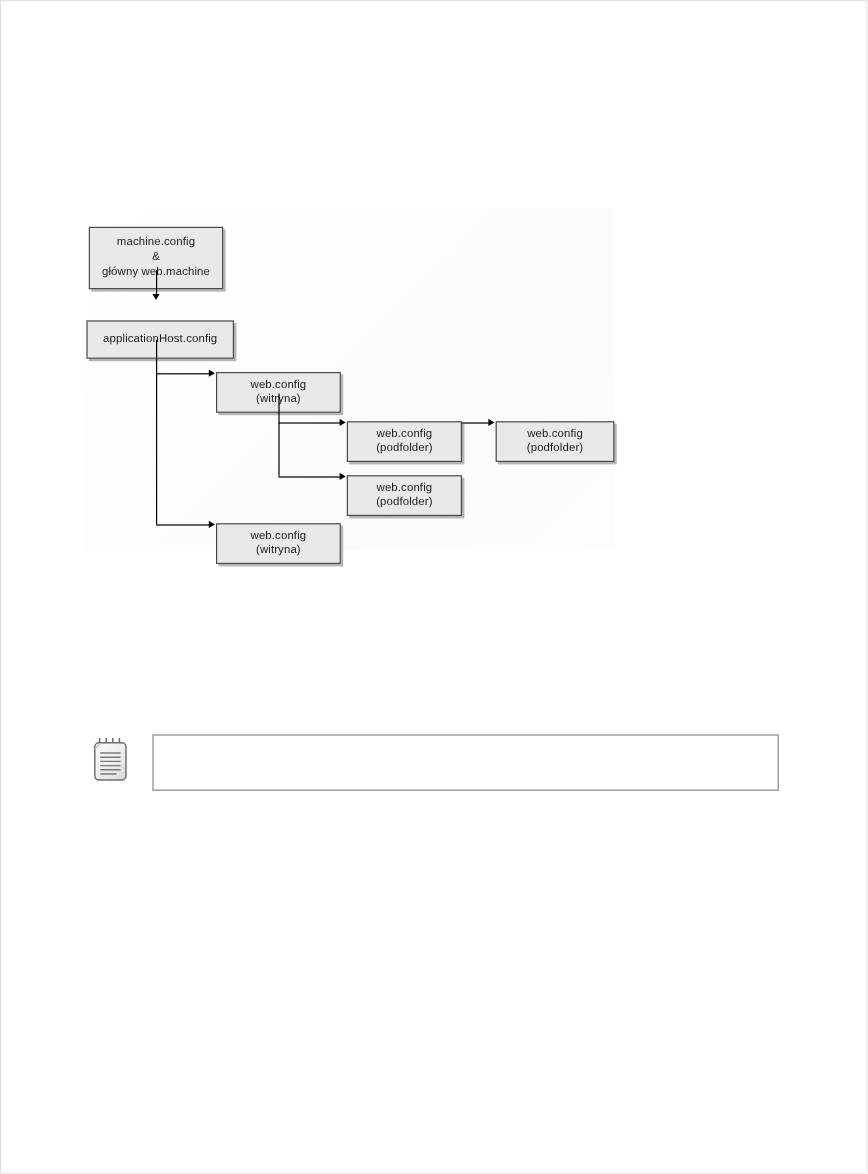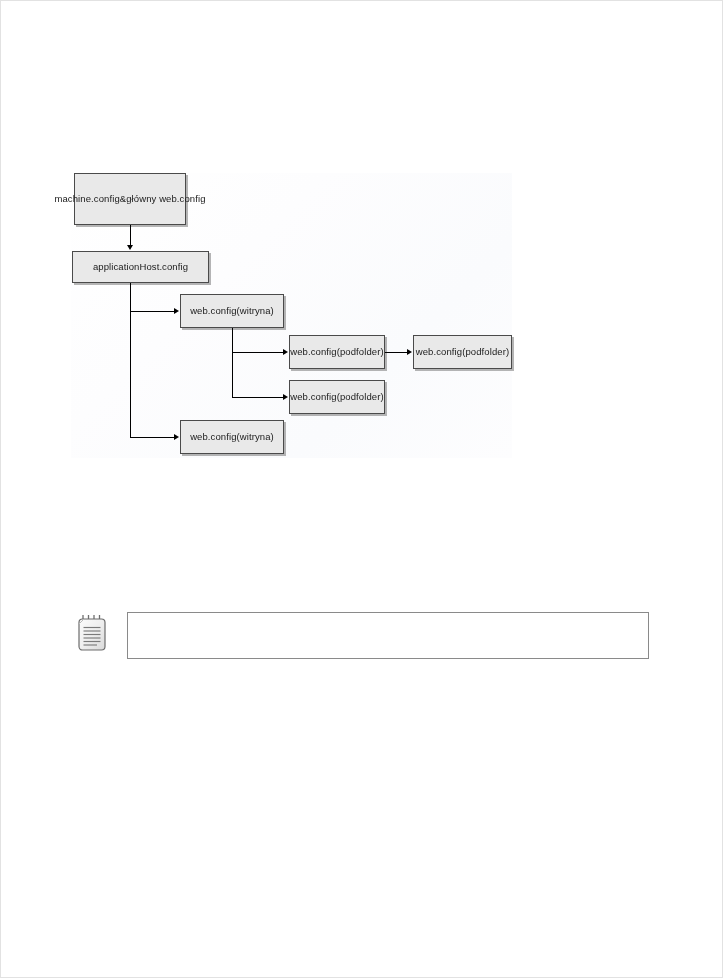--- a/index.html
+++ b/index.html
@@ -24,28 +24,29 @@
     width:441px; height:285px;
     background:linear-gradient(135deg,#ffffff 0%,#fdfdfe 35%,#fafbfd 70%,#fdfdfe 100%);
   }
   .node{
     position:absolute;
     box-sizing:border-box;
     background:#e9e9e9;
     border:1px solid #4a4a4a;
     box-shadow:2px 2px 0 0 rgba(120,120,120,.55);
     display:flex;
-    flex-direction:row;
+    flex-direction:column;
     align-items:center;
     justify-content:center;
     text-align:center;
     color:#1a1a1a;
     font-size:9.5px;
     line-height:12.5px;
     letter-spacing:.1px;
+    margin-top:16px;
   }
   .node .ln{display:block;white-space:nowrap;}
 
   
   .hline{position:absolute;height:0;border-top:1.4px solid #000;}
   .vline{position:absolute;width:0;border-left:1.4px solid #000;}
   .arrow-r{
     position:absolute;width:0;height:0;
     border-top:3.4px solid transparent;
     border-bottom:3.4px solid transparent;
@@ -77,24 +78,24 @@
 </head>
 <body>
 
 <div id="page">
 
   <div id="diagram">
 
     <div class="node" style="left:3px;top:0px;width:112px;height:52px;">
       <span class="ln">machine.config</span>
       <span class="ln">&amp;</span>
-      <span class="ln">główny web.config</span>
+      <span class="ln">główny web.machine</span>
     </div>
 
-    <div class="node" style="left:1px;top:78px;width:137px;height:32px;">
+    <div class="node" style="left:1px;top:78px;width:123px;height:32px;">
       <span class="ln">applicationHost.config</span>
     </div>
 
     <div class="node" style="left:109px;top:121px;width:104px;height:34px;">
       <span class="ln">web.config</span>
       <span class="ln">(witryna)</span>
     </div>
 
     <div class="node" style="left:218px;top:162px;width:96px;height:34px;">
       <span class="ln">web.config</span>

